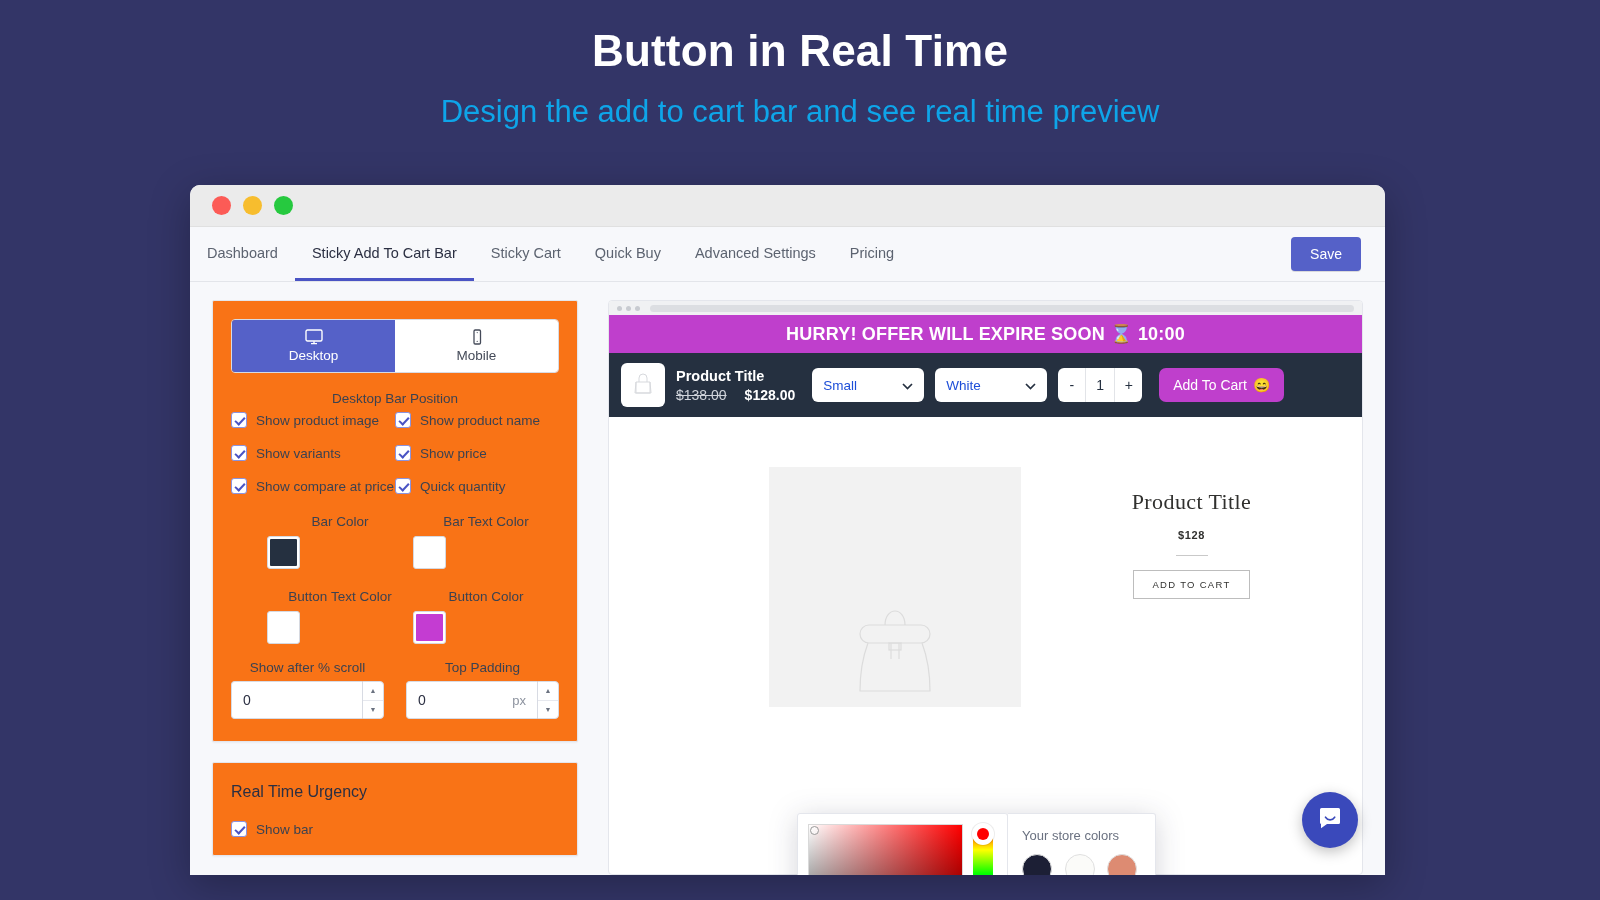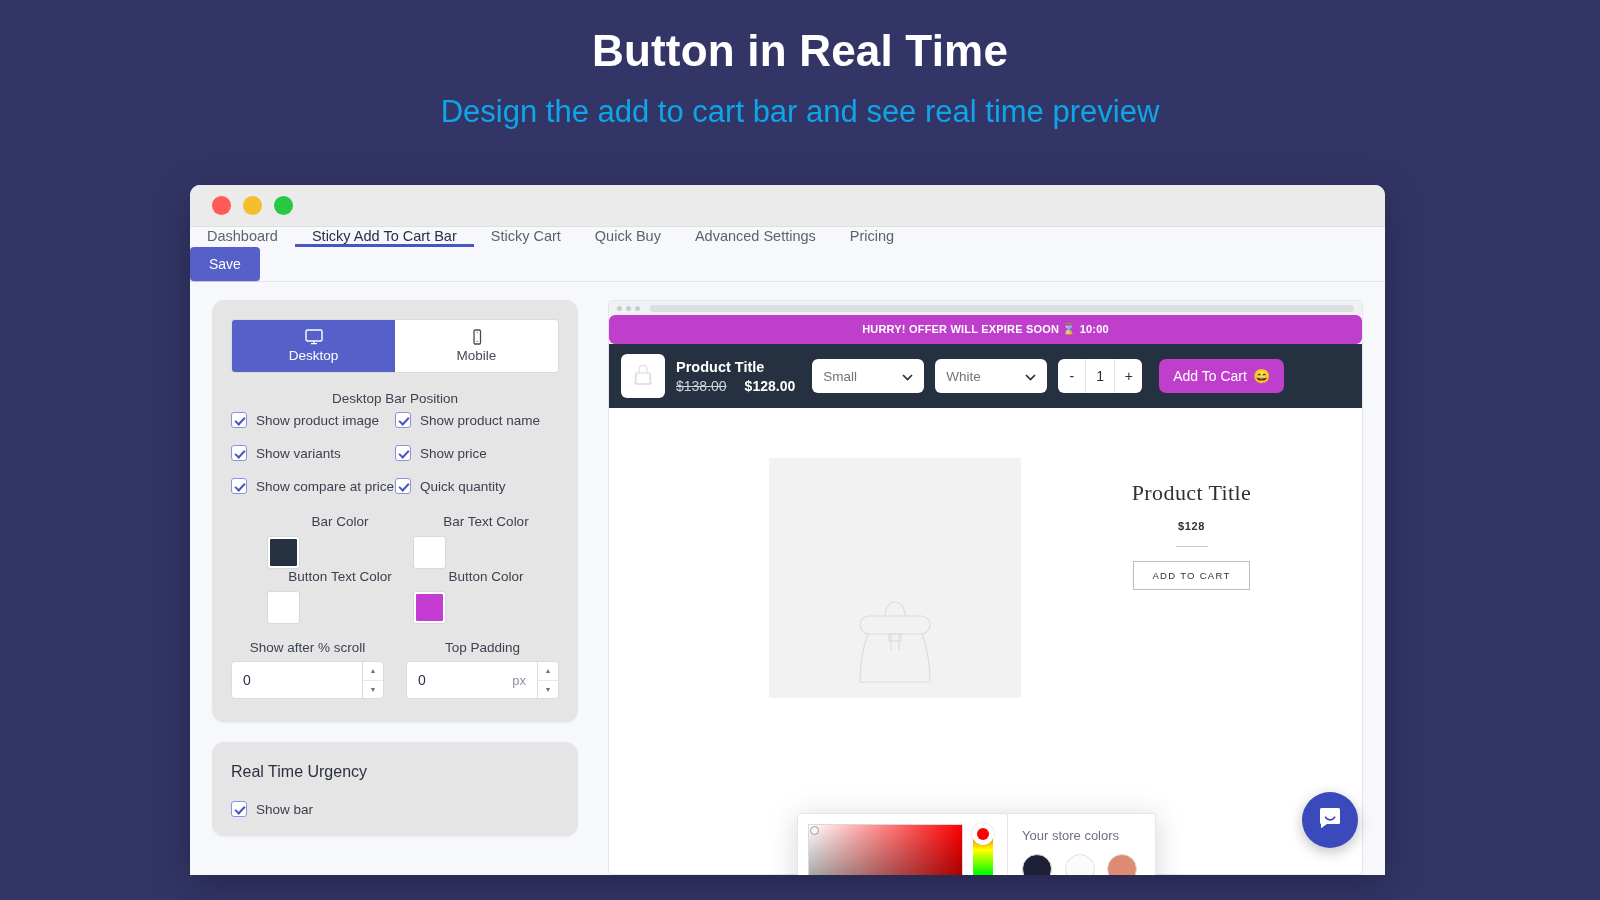--- a/index.html
+++ b/index.html
@@ -52,21 +52,20 @@
   .dot.green { background: #26c93f; }
 
   
   .appnav {
     height: 55px;
     background: #f7f8fb;
     border-bottom: 1px solid #e3e5ea;
     display: flex;
     align-items: stretch;
     padding: 0 24px 0 0;
-    flex-direction: column;
   }
   .tabs { display: flex; align-items: stretch; flex: 1; }
   .tab {
     display: flex; align-items: center;
     padding: 0 17px;
     font-size: 14.5px;
     color: #5c6370;
     cursor: pointer;
     border-bottom: 3px solid transparent;
     white-space: nowrap;
@@ -93,23 +92,23 @@
     background: #f7f8fb;
   }
   .right-col {
     flex: 1;
     padding: 18px 22px 0 12px;
     background: #f7f8fb;
     position: relative;
   }
 
   .card {
-    background: #e5e5e5;
+    background: #f97316;
     border: 1px solid #e4e6ec;
-    border-radius: 12px;
+    border-radius: 2px;
     box-shadow: 0 1px 2px rgba(20,20,50,.05);
   }
 
   
   .settings-card { padding: 18px 18px 22px; }
   .device-toggle {
     display: flex;
     border: 1px solid #d8dbe3;
     border-radius: 4px;
     overflow: hidden;
@@ -176,21 +175,21 @@
     border: solid #4a54c4;
     border-width: 0 2px 2px 0;
     transform: rotate(43deg);
   }
   .cb-label { font-size: 13.5px; color: #3c4250; }
 
   
   .color-grid {
     display: grid;
     grid-template-columns: 1fr 1fr;
-    row-gap: 0;
+    row-gap: 20px;
     margin-bottom: 4px;
     margin-left: 36px;
   }
   .color-block .field-label { margin-bottom: 7px; }
   .swatch {
     width: 33px; height: 33px;
     border: 1px solid #d6d9e0;
     border-radius: 3px;
     padding: 2px;
     background: #fff;
@@ -259,25 +258,24 @@
   .mini-dot { width: 5px; height: 5px; border-radius: 50%; background: #c8cbd1; }
   .mini-url {
     flex: 1; height: 7px; margin-left: 6px;
     background: #dcdee2; border-radius: 4px;
   }
 
   .urgency-strip {
     background: #bf3fcc;
     color: #fff;
     text-align: center;
-    font-size: 11px;
+    font-size: 18px;
     font-weight: bold;
     letter-spacing: .2px;
     padding: 8px 0;
-    border-radius: 6px;
   }
   .sticky-bar {
     background: #253040;
     display: flex;
     align-items: center;
     padding: 10px 12px;
     gap: 11px;
   }
   .thumb {
     width: 44px; height: 44px;
@@ -290,21 +288,21 @@
   .prod-prices { font-size: 14px; font-weight: bold; margin-top: 2px; }
   .price-old { text-decoration: line-through; color: #cfd3da; font-weight: normal; margin-right: 18px; }
   .variant-sel {
     background: #fff;
     border-radius: 6px;
     height: 34px;
     width: 112px;
     display: flex; align-items: center; justify-content: space-between;
     padding: 16px 11px;
     font-size: 13.5px;
-    color: #737373;
+    color: #1d4ed8;
     cursor: pointer;
   }
   .qty {
     background: #fff; border-radius: 6px; height: 34px;
     display: flex; align-items: stretch; overflow: hidden;
   }
   .qty div {
     display: flex; align-items: center; justify-content: center;
     font-size: 14px; color: #253040; width: 27px;
     cursor: pointer;

